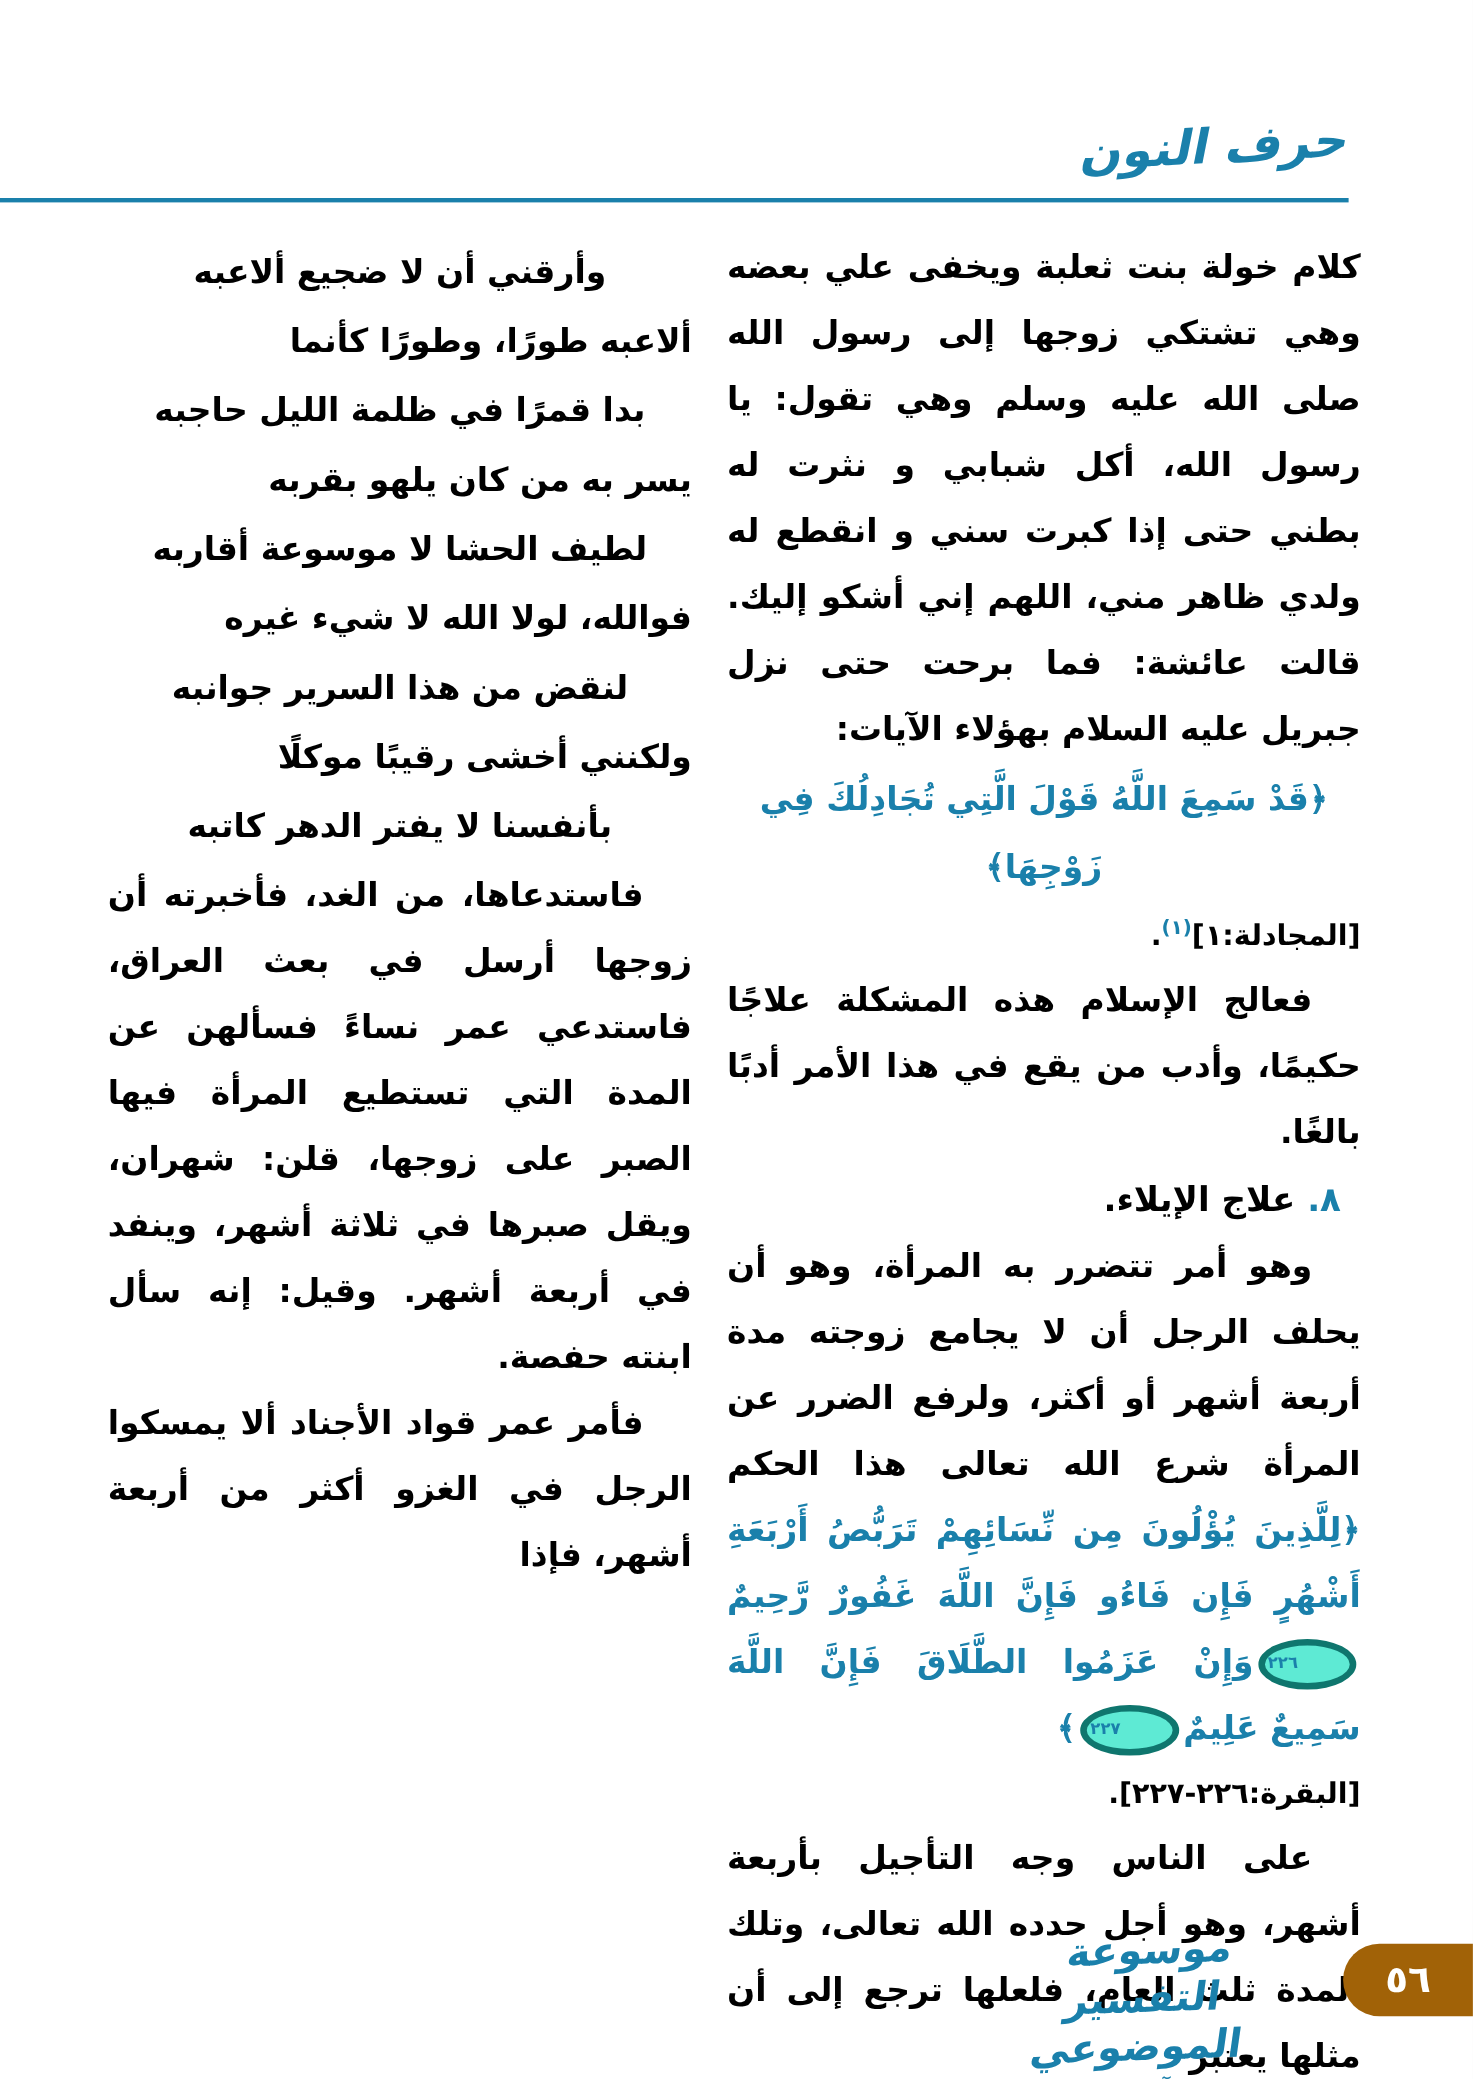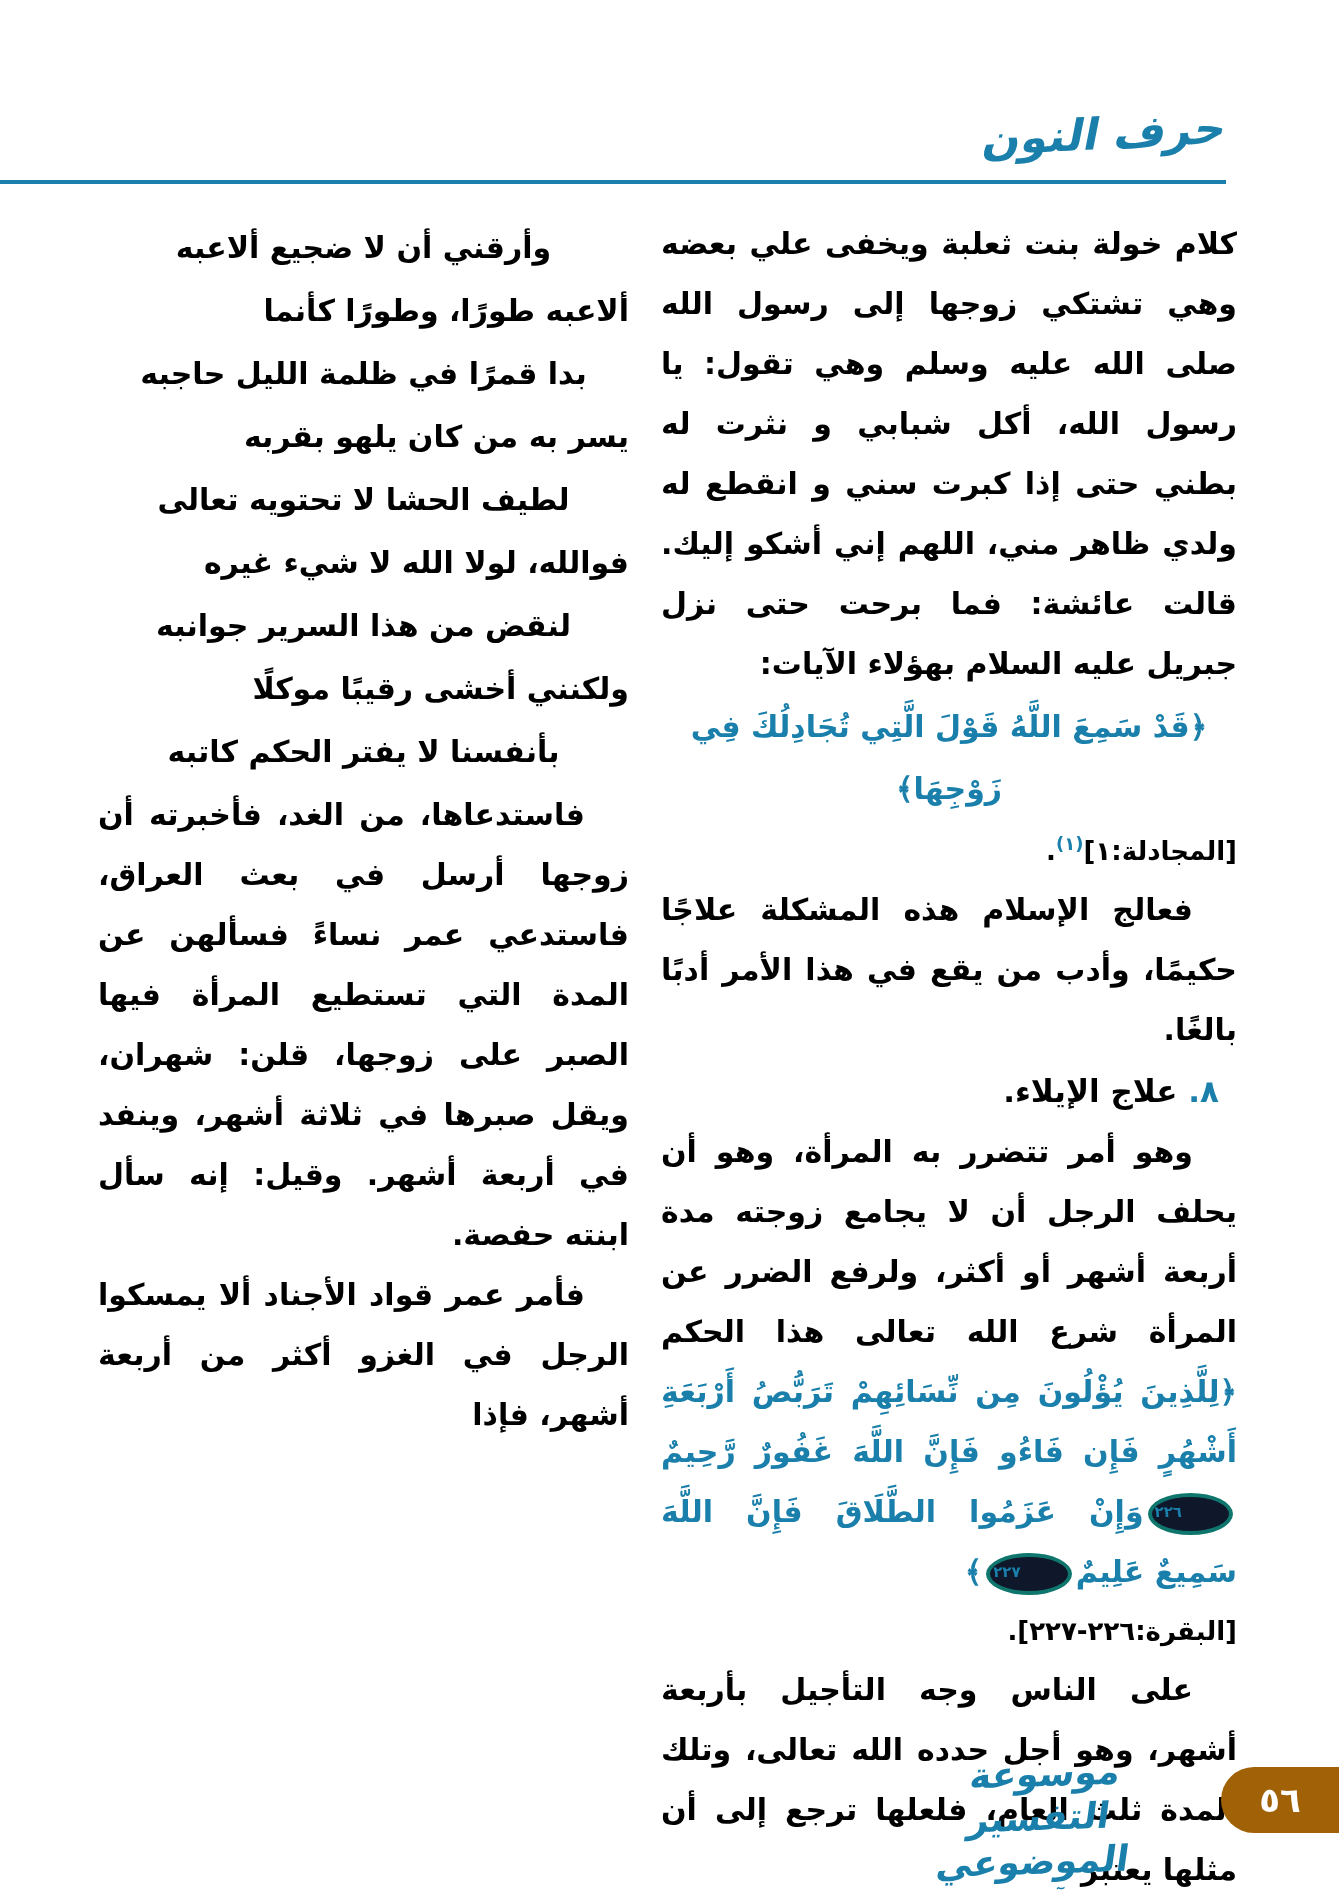--- a/index.html
+++ b/index.html
@@ -52,22 +52,22 @@
     vertical-align:super;line-height:0;
   }
   .heading{
     font-size:31px;font-weight:bold;line-height:62px;
     text-align:right;text-indent:18px;
   }
   .heading .hnum{color:#1a80ab;}
   .verse-medallion{
     display:inline-block;
     min-width:30px;height:34px;line-height:30px;
-    border:4px solid #0f766e;border-radius:50%;
-    color:#1a80ab;background:#0f172a;
+    border:6px solid #0f766e;border-radius:50%;
+    color:#1a80ab;background:#5eead4;
     font-size:15px;font-weight:bold;text-align:center;
     vertical-align:middle;padding:0 3px;margin:0 4px;
   }
   
   .poem{margin:2px 0;}
   .poem-line{
     font-size:30px;font-weight:bold;line-height:63px;
     white-space:nowrap;
   }
   .poem-line.pr{text-align:right;padding-left:0;padding-right:18px;}
@@ -123,25 +123,25 @@
 
     </div>
 
     <div class="col">
 
       <div class="poem">
         <div class="poem-line pc">وأرقني أن لا ضجيع ألاعبه</div>
         <div class="poem-line pl">ألاعبه طورًا، وطورًا كأنما</div>
         <div class="poem-line pc">بدا قمرًا في ظلمة الليل حاجبه</div>
         <div class="poem-line pl">يسر به من كان يلهو بقربه</div>
-        <div class="poem-line pc">لطيف الحشا لا تحتويه تعالى</div>
+        <div class="poem-line pc">لطيف الحشا لا موسوعة أقاربه</div>
         <div class="poem-line pl">فوالله، لولا الله لا شيء غيره</div>
         <div class="poem-line pc">لنقض من هذا السرير جوانبه</div>
         <div class="poem-line pl">ولكنني أخشى رقيبًا موكلًا</div>
-        <div class="poem-line pc">بأنفسنا لا يفتر الحكم كاتبه</div>
+        <div class="poem-line pc">بأنفسنا لا يفتر الدهر كاتبه</div>
       </div>
 
       <p class="par indent">فاستدعاها، من الغد، فأخبرته أن زوجها أرسل في بعث العراق، فاستدعي عمر نساءً فسألهن عن المدة التي تستطيع المرأة فيها الصبر على زوجها، قلن: شهران، ويقل صبرها في ثلاثة أشهر، وينفد في أربعة أشهر. وقيل: إنه سأل ابنته حفصة.</p>
 
       <p class="par indent">فأمر عمر قواد الأجناد ألا يمسكوا الرجل في الغزو أكثر من أربعة أشهر، فإذا</p>
 
     </div>
 
   </div>
 

